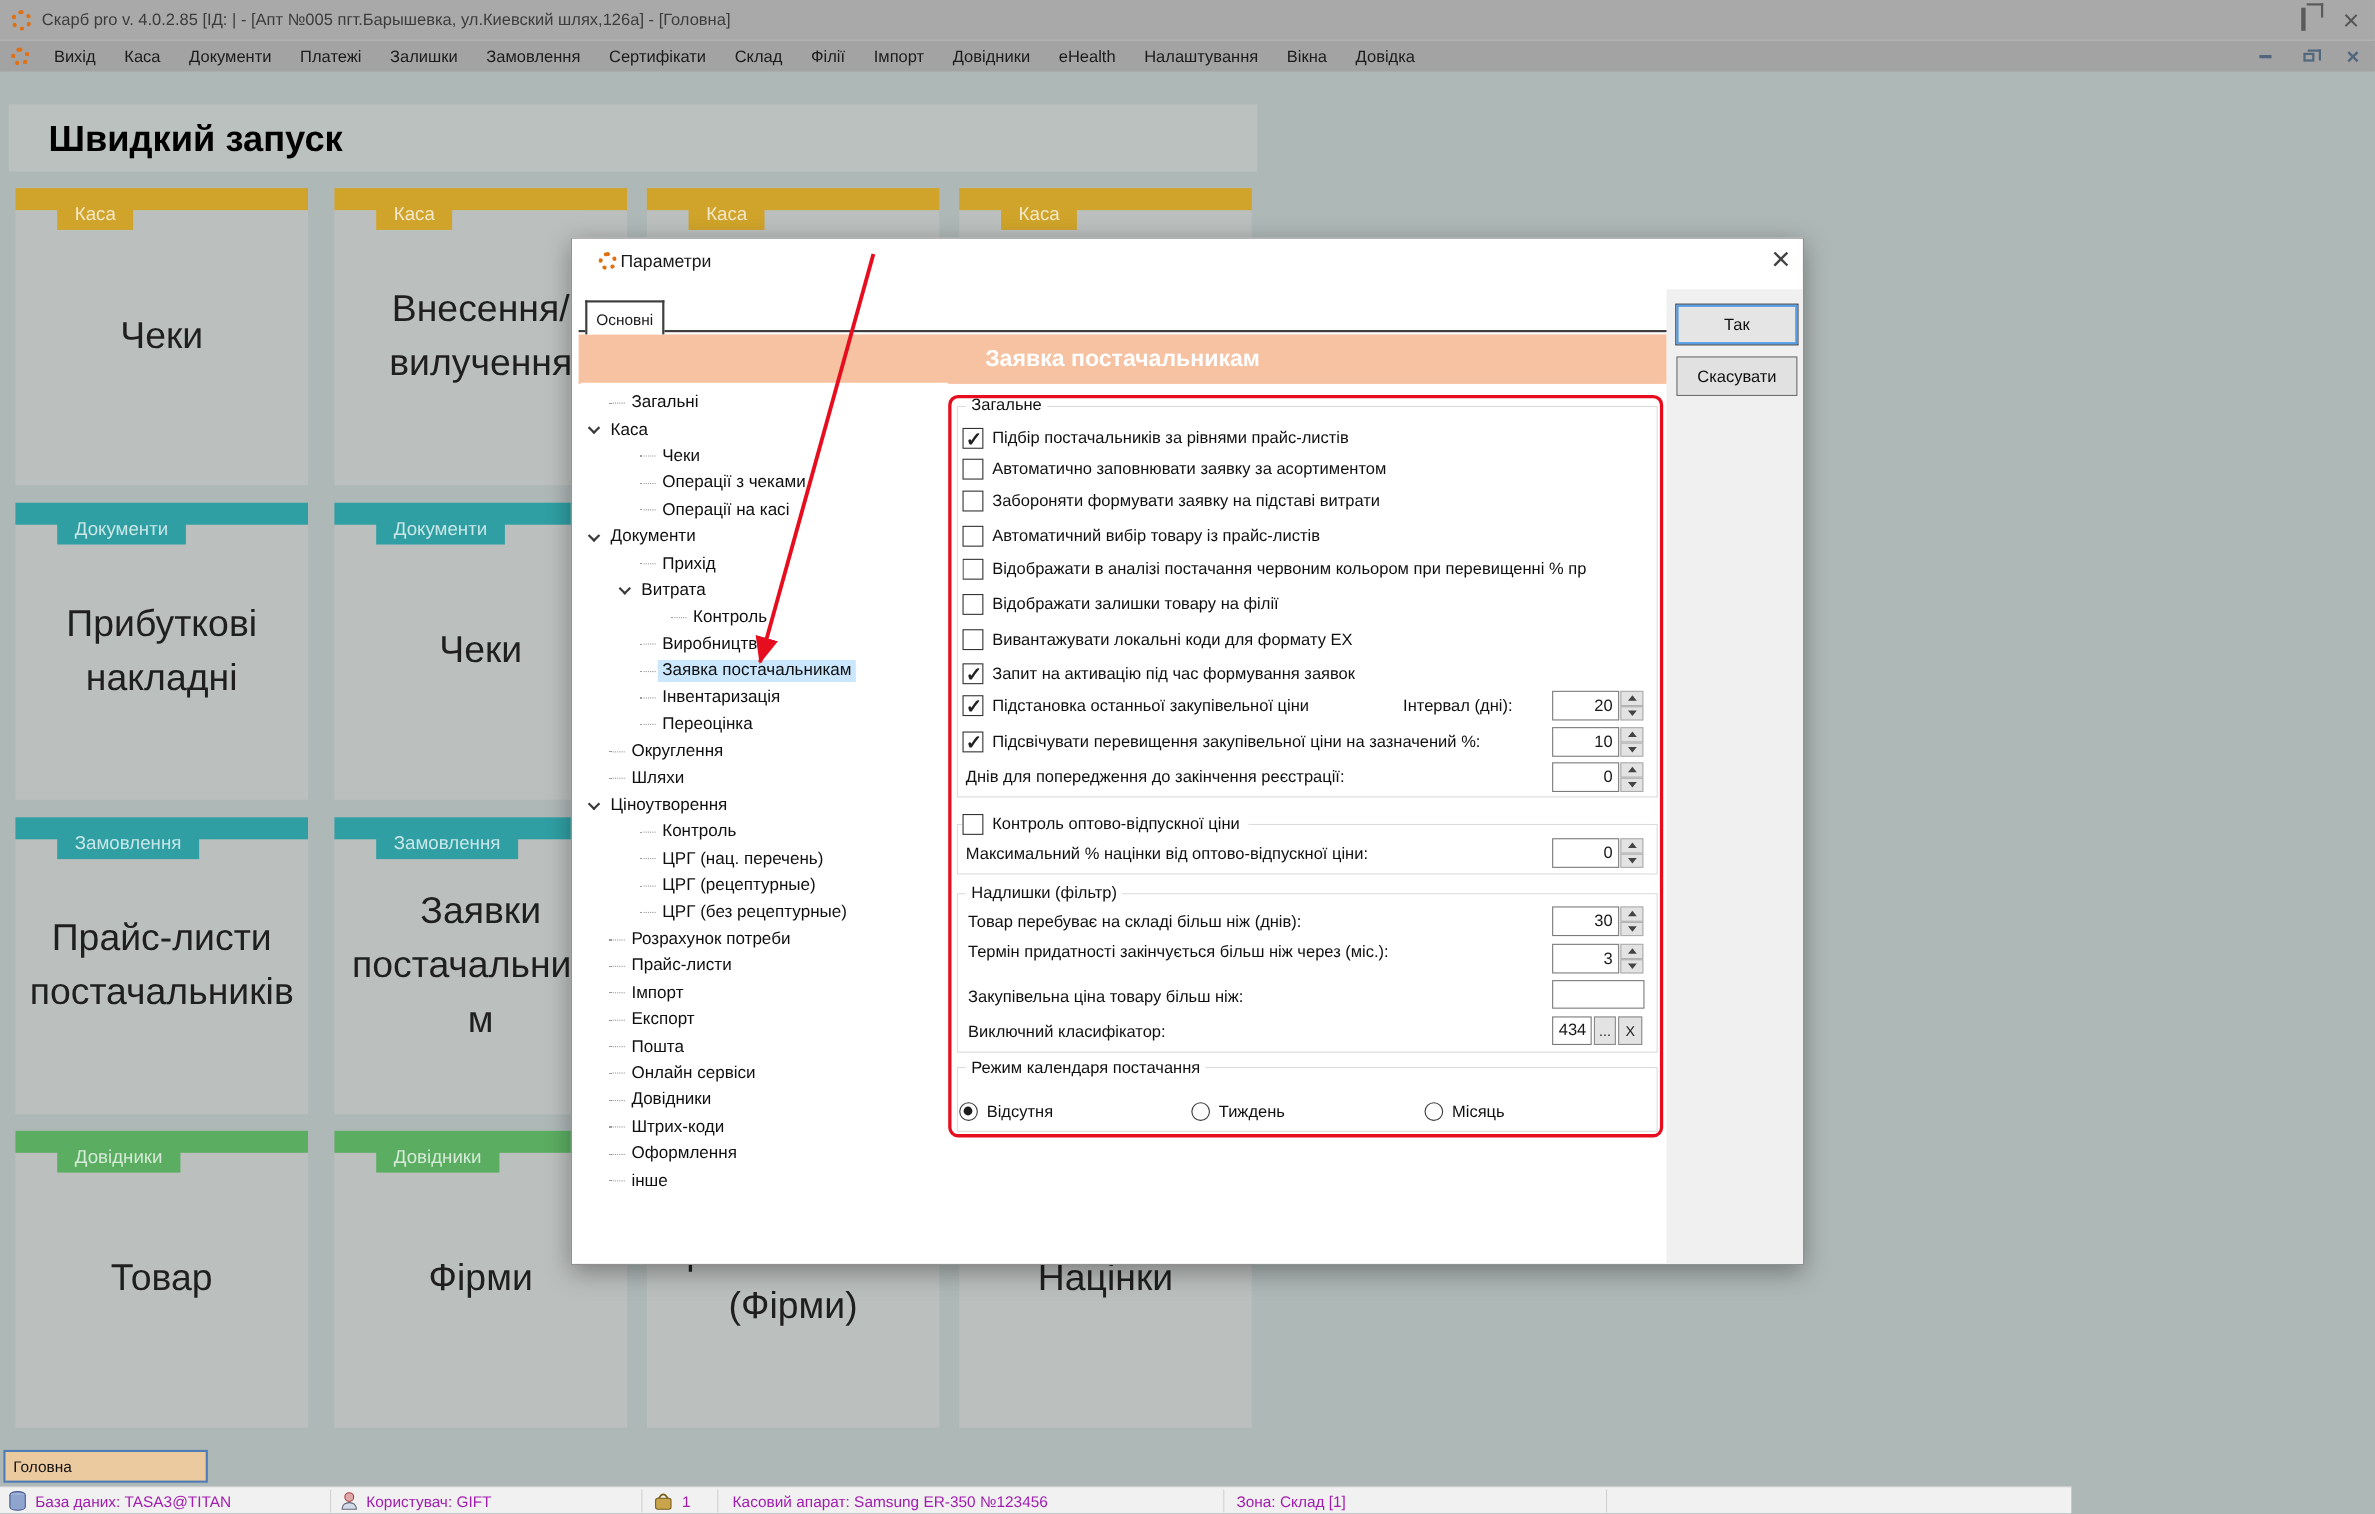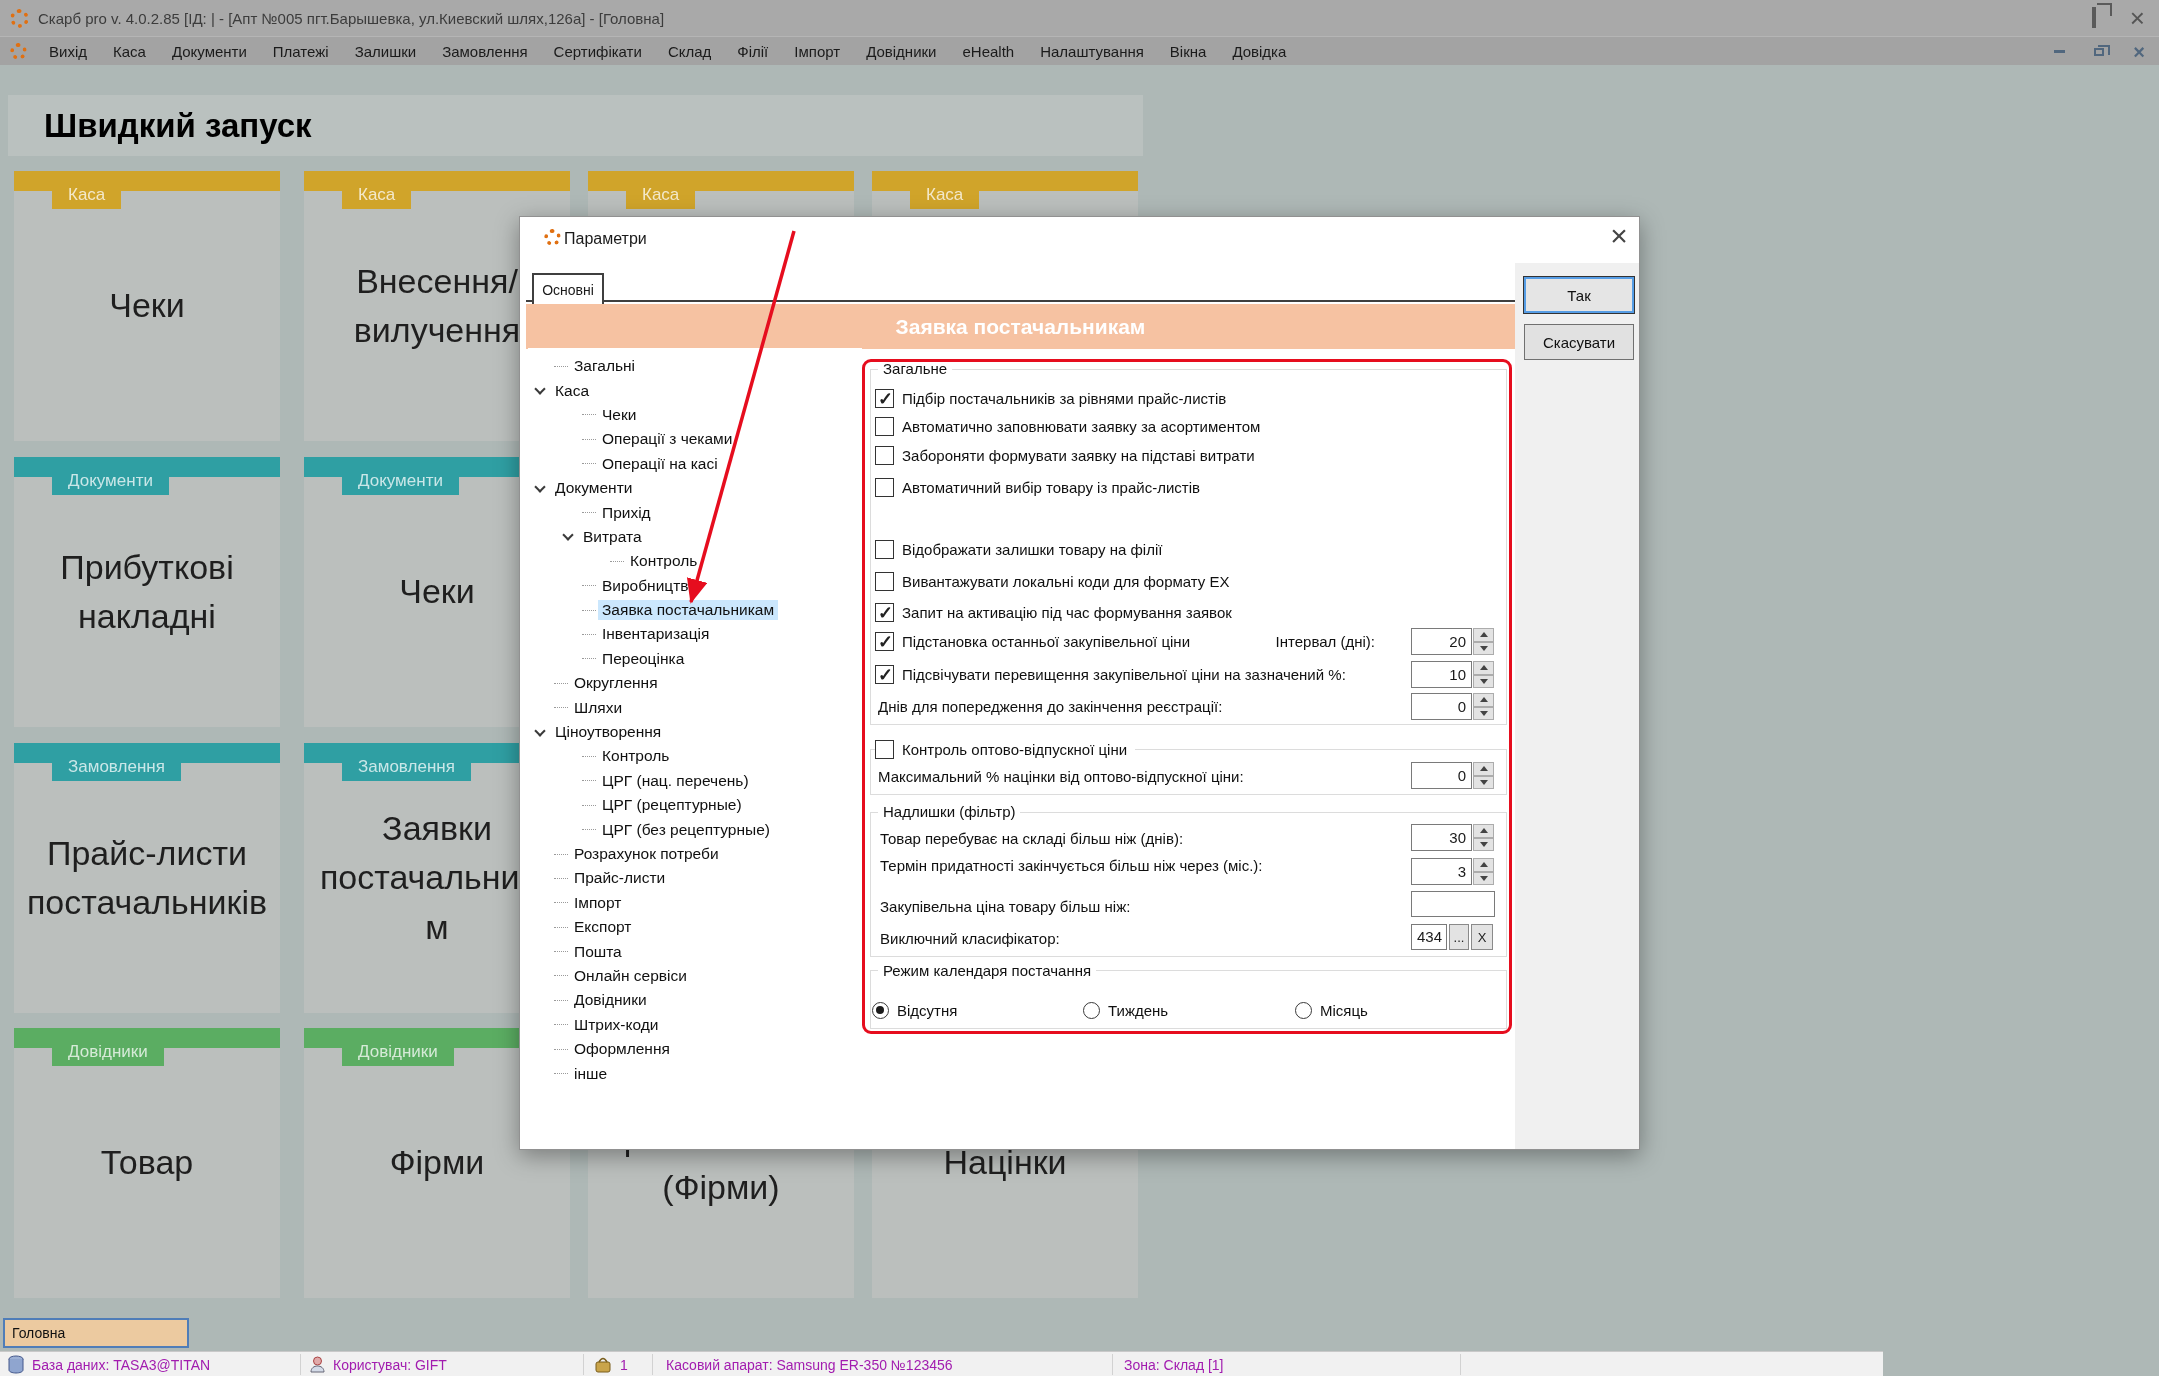--- a/index.html
+++ b/index.html
@@ -385,20 +385,24 @@
       <span>Автоматично заповнювати заявку за асортиментом</span>
   </div>
   <div class="srow" style="left:355px;top:226px;">
     <span class="cb"></span>
       <span>Забороняти формувати заявку на підставі витрати</span>
   </div>
   <div class="srow" style="left:355px;top:258px;">
     <span class="cb"></span>
       <span>Автоматичний вибір товару із прайс-листів</span>
   </div>
+  <div class="srow" style="left:355px;top:288px;width:635px;overflow:hidden;">
+    <span class="cb"></span>
+      <span>Відображати в аналізі постачання червоним кольором при перевищенні % пр</span>
+  </div>
   <div class="srow" style="left:355px;top:320px;">
     <span class="cb"></span>
       <span>Відображати залишки товару на філії</span>
   </div>
   <div class="srow" style="left:355px;top:352px;">
     <span class="cb"></span>
       <span>Вивантажувати локальні коди для формату EX</span>
   </div>
   <div class="srow" style="left:355px;top:383px;">
     <span class="cb checked"></span>

